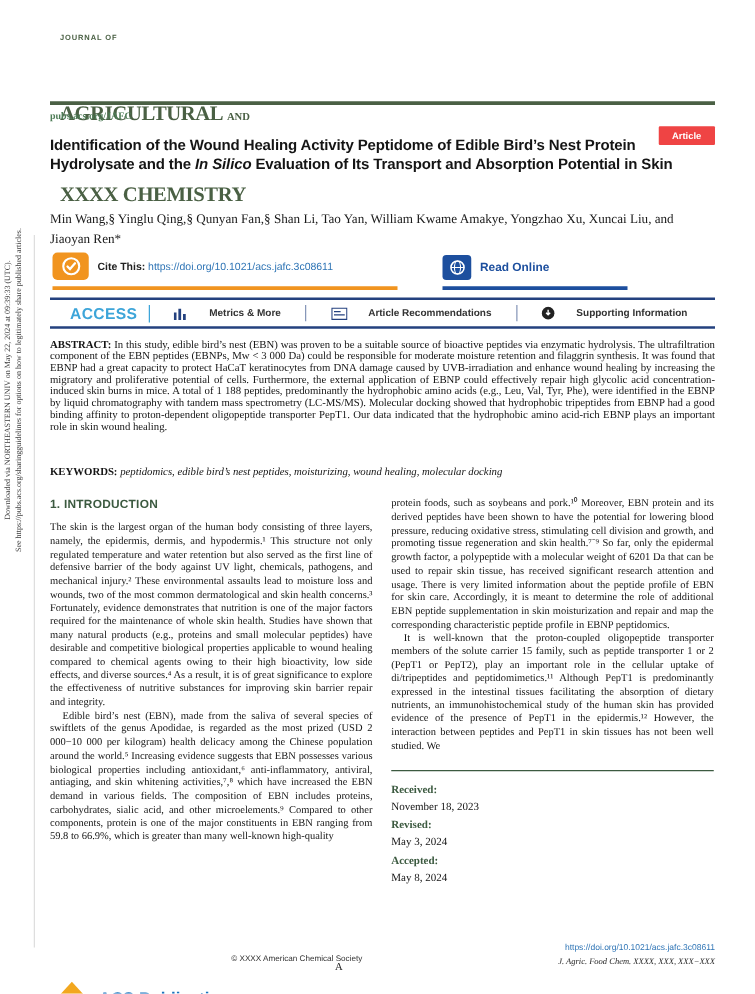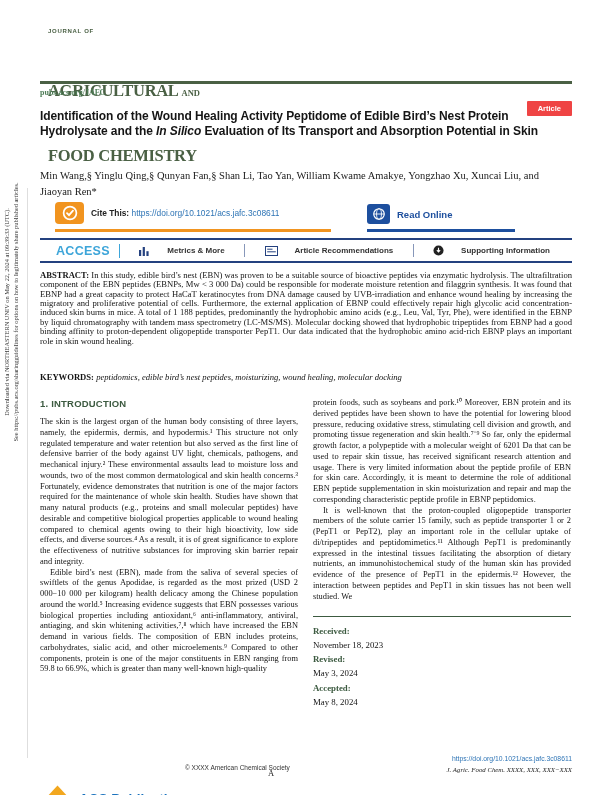--- a/index.html
+++ b/index.html
@@ -27,21 +27,21 @@
 
   
   .title { position:absolute; left:40px; top:109px; width:532px;
            font-family:"Liberation Sans", sans-serif; font-size:12px; font-weight:700;
            line-height:1.24; color:#151515; letter-spacing:-0.1px; }
   .title em { font-style:italic; }
   .authors { position:absolute; left:40px; top:168px; width:532px;
              font-size:10.5px; line-height:1.5; color:#1a1a1a; }
 
   
-  .cite-bar { position:absolute; left:55px; top:202px; width:517px; display:flex; align-items:flex-end; gap:36px; }
+  .cite-bar { position:absolute; left:42px; top:202px; width:517px; display:flex; align-items:flex-end; gap:36px; }
   .cite-group { display:flex; align-items:center; gap:7px; border-bottom:3px solid #f1941f;
                 padding-bottom:5px; width:276px; cursor:pointer; }
   .cite-icon { width:29px; height:22px; background:#f1941f; border-radius:4px;
                display:flex; align-items:center; justify-content:center; flex:none; }
   .cite-text { font-family:"Liberation Sans", sans-serif; font-size:8.4px; white-space:nowrap; }
   .cite-label { font-weight:700; color:#222; }
   .cite-link { color:#2e74b5; }
   .read-group { display:flex; align-items:center; gap:7px; border-bottom:3px solid #1d4f9e;
                 padding-bottom:5px; width:148px; cursor:pointer; }
   .read-icon { width:23px; height:20px; background:#1d4f9e; border-radius:3px;
@@ -97,21 +97,21 @@
 
   <div class="sidebar-note">
     <div>Downloaded via NORTHEASTERN UNIV on May 22, 2024 at 09:39:33 (UTC).</div>
     <div>See https://pubs.acs.org/sharingguidelines for options on how to legitimately share published articles.</div>
   </div>
   <div class="page-edge-line"></div>
 
   <div class="masthead">
     <div class="kicker">JOURNAL OF</div>
     <div class="jname"><span>AGRICULTURAL</span> <span class="suffix">AND</span></div>
-    <div class="jname">FOOD CHEMISTRY</div>
+    <div class="jname">XXXX CHEMISTRY</div>
   </div>
   <div class="masthead-rule"></div>
   <a class="site-url">pubs.acs.org/JAFC</a>
   <div class="article-badge">Article</div>
 
   <div class="title"><span>Identification of the Wound Healing Activity Peptidome of Edible Bird’s Nest Protein Hydrolysate and the </span><em>In Silico</em><span> Evaluation of Its Transport and Absorption Potential in Skin</span></div>
   <div class="authors">Min Wang,§ Yinglu Qing,§ Qunyan Fan,§ Shan Li, Tao Yan, William Kwame Amakye, Yongzhao Xu, Xuncai Liu, and Jiaoyan Ren*</div>
 
   <div class="cite-bar">
     <div class="cite-group">

